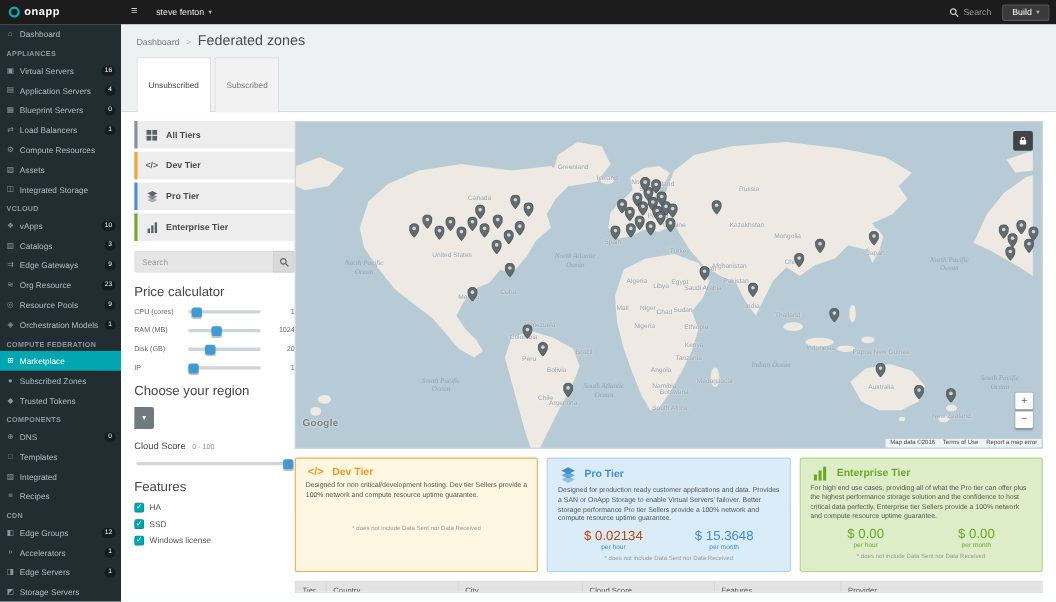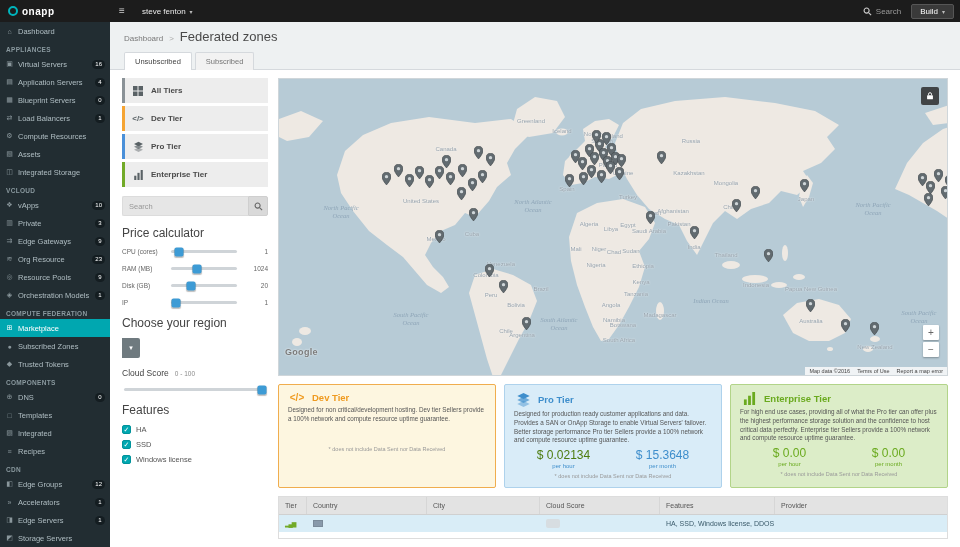--- a/index.html
+++ b/index.html
@@ -29,24 +29,24 @@
   .sb-label{flex:1;white-space:nowrap;overflow:hidden}
   .sb-badge{flex:none;background:#141d21;color:#fff;font-size:6px;line-height:9px;padding:0 3px;border-radius:6px;min-width:10px;text-align:center}
 
   
   .main{position:absolute;left:110px;top:22px;right:0;bottom:0;display:flex;flex-direction:column;overflow:hidden}
   .breadcrumb-row{flex:none;display:flex;align-items:baseline;gap:6px;padding:7px 14px 3px}
   .crumb{font-size:8px;color:#787878;cursor:pointer}
   .crumb-sep{font-size:8px;color:#aaa}
   .page-title{font-size:13px;color:#4a4a4a}
   .tabs{flex:none;display:flex;gap:3px;padding:4px 14px 0;border-bottom:1px solid #d5d9dd}
-  .tab{font-size:7.5px;padding:4px 10px;border:1px solid #d5d9dd;border-bottom:none;border-radius:2px 2px 0 0;color:#777;background:#f2f2f2;cursor:pointer;position:relative;top:1px}
+  .tab{font-size:7.5px;padding:20px 10px;border:1px solid #d5d9dd;border-bottom:none;border-radius:2px 2px 0 0;color:#777;background:#f2f2f2;cursor:pointer;position:relative;top:1px}
   .tab.active{background:#fff;color:#444}
 
-  .content{flex:1;display:flex;gap:10px;padding:8px 12px;background:#fff;overflow:hidden;min-height:0}
+  .content{flex:1;display:flex;padding:8px 12px;background:#fff;overflow:hidden;min-height:0}
 
   
   .filter-col{width:146px;flex:none;overflow:hidden}
   .tier-item{display:flex;align-items:center;gap:6px;height:25px;background:#ededed;margin-bottom:3px;border-left:3px solid #999;padding:0 6px;cursor:pointer}
   .tier-icon{width:14px;flex:none;display:flex;align-items:center;justify-content:center;color:#5a6266;font-size:8px;font-weight:bold}
   .tier-label{font-size:8px;font-weight:bold;color:#4a4a4a;white-space:nowrap}
   .filter-search{display:flex;height:20px;margin:9px 0 10px}
   .fs-input{flex:1;display:flex;align-items:center;background:#e6e6e6;border:1px solid #dcdcdc;border-right:none;border-radius:2px 0 0 2px;padding:0 6px;font-size:7.5px;color:#999}
   .fs-btn{width:20px;flex:none;background:#d9d9d9;border:1px solid #cfcfcf;border-radius:0 2px 2px 0;display:flex;align-items:center;justify-content:center;color:#666;cursor:pointer}
   .section-title{font-size:12px;color:#444;margin:6px 0 8px}
@@ -176,21 +176,21 @@
         <span class="sb-label">Integrated Storage</span>
       </div>
       <div class="sb-header">VCLOUD</div>
       <div class="sb-item">
         <span class="sb-icon">❖</span>
         <span class="sb-label">vApps</span>
         <span class="sb-badge">10</span>
       </div>
       <div class="sb-item">
         <span class="sb-icon">▥</span>
-        <span class="sb-label">Private</span>
+        <span class="sb-label">Catalogs</span>
         <span class="sb-badge">3</span>
       </div>
       <div class="sb-item">
         <span class="sb-icon">⇉</span>
         <span class="sb-label">Edge Gateways</span>
         <span class="sb-badge">9</span>
       </div>
       <div class="sb-item">
         <span class="sb-icon">≋</span>
         <span class="sb-label">Org Resource</span>
@@ -722,21 +722,21 @@
                   <path d="M8 1 L15 4.5 8 8 1 4.5z"></path>
                   <path d="M8 5.5 L15 9 8 12.5 1 9z" opacity=".7"></path>
                   <path d="M8 10 L15 13.5 8 17 1 13.5z" opacity=".45"></path>
                 </svg>
             </span>
             <span class="card-title accent" style="color: rgb(62, 142, 204);">Pro Tier</span>
           </div>
           <div class="card-desc">Designed for production ready customer applications and data. Provides a SAN or OnApp Storage to enable Virtual Servers' failover. Better storage performance Pro tier Sellers provide a 100% network and compute resource uptime guarantee.</div>
           <div class="card-prices">
             <div class="price-block">
-              <div class="price-amount accent" style="color: #4d7c0f;">$ 0.02134</div>
+              <div class="price-amount accent" style="color: #c2410c;">$ 0.02134</div>
               <div class="price-per accent" style="color: rgb(62, 142, 204);">per hour</div>
             </div>
             <div class="price-block">
               <div class="price-amount accent" style="color: rgb(62, 142, 204);">$ 15.3648</div>
               <div class="price-per accent" style="color: rgb(62, 142, 204);">per month</div>
             </div>
           </div>
           <div class="card-footnote">* does not include Data Sent nor Data Received</div>
         </div>
 

